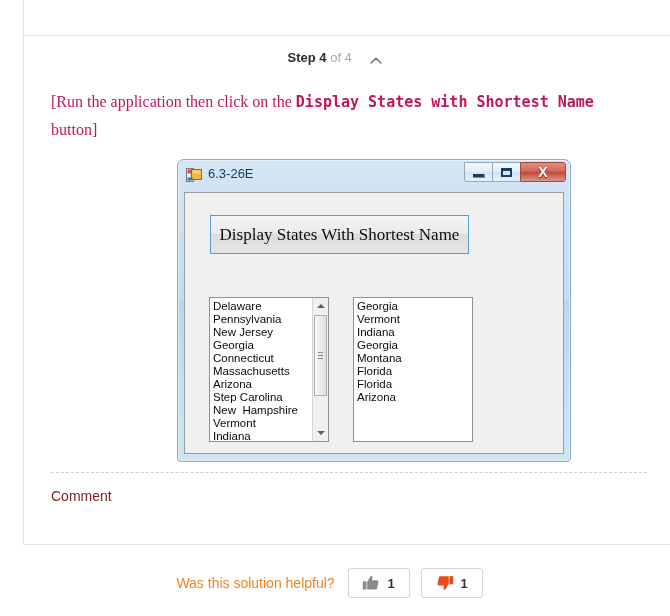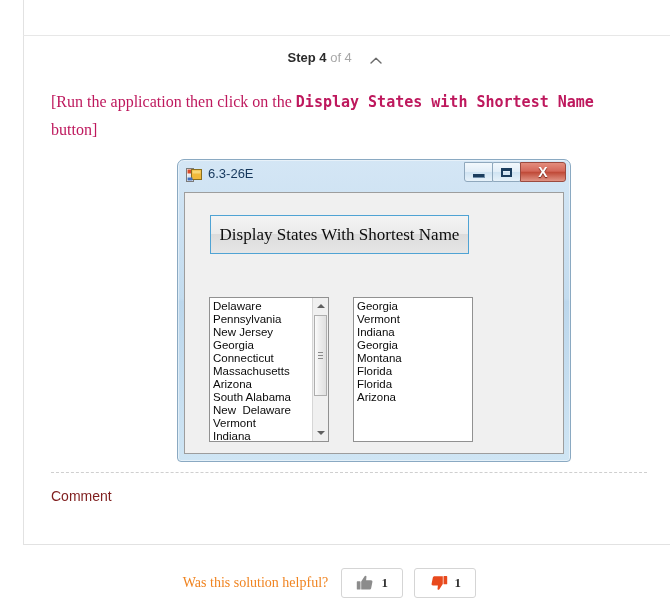--- a/index.html
+++ b/index.html
@@ -278,21 +278,20 @@
 
   
   .helpful-bar {
     position: absolute;
     left: 0;
     top: 568px;
     width: 670px;
     display: flex;
     align-items: center;
     justify-content: center;
-    font-family: Liberation Serif, serif;
   }
   .helpful-text {
     font-size: 14px;
     color: #f08421;
     margin-right: 13px;
     white-space: nowrap;
   }
   .vote-btn {
     width: 62px;
     height: 30px;
@@ -360,21 +359,21 @@
           <span class="glyph-close">X</span>
         </span>
     </span>
   </div>
 
   <div class="form-client">
 
     <div class="display-button">Display States With Shortest Name</div>
 
     <div class="listbox left">
-      <div class="list-items"><div>Delaware</div><div>Pennsylvania</div><div>New Jersey</div><div>Georgia</div><div>Connecticut</div><div>Massachusetts</div><div>Arizona</div><div>South Alabama</div><div>New  Delaware</div><div>Vermont</div><div>Indiana</div></div>
+      <div class="list-items"><div>Delaware</div><div>Pennsylvania</div><div>New Jersey</div><div>Georgia</div><div>Connecticut</div><div>Massachusetts</div><div>Arizona</div><div>Step Carolina</div><div>New  Hampshire</div><div>Vermont</div><div>Indiana</div></div>
       <div class="vscroll">
         <span class="vs-arrow up">
             <span class="arrow-tri up"></span>
           </span>
         <span class="vs-thumb">
           <span class="vs-grip">
               <i></i>
               <i></i>
               <i></i>
             </span>

